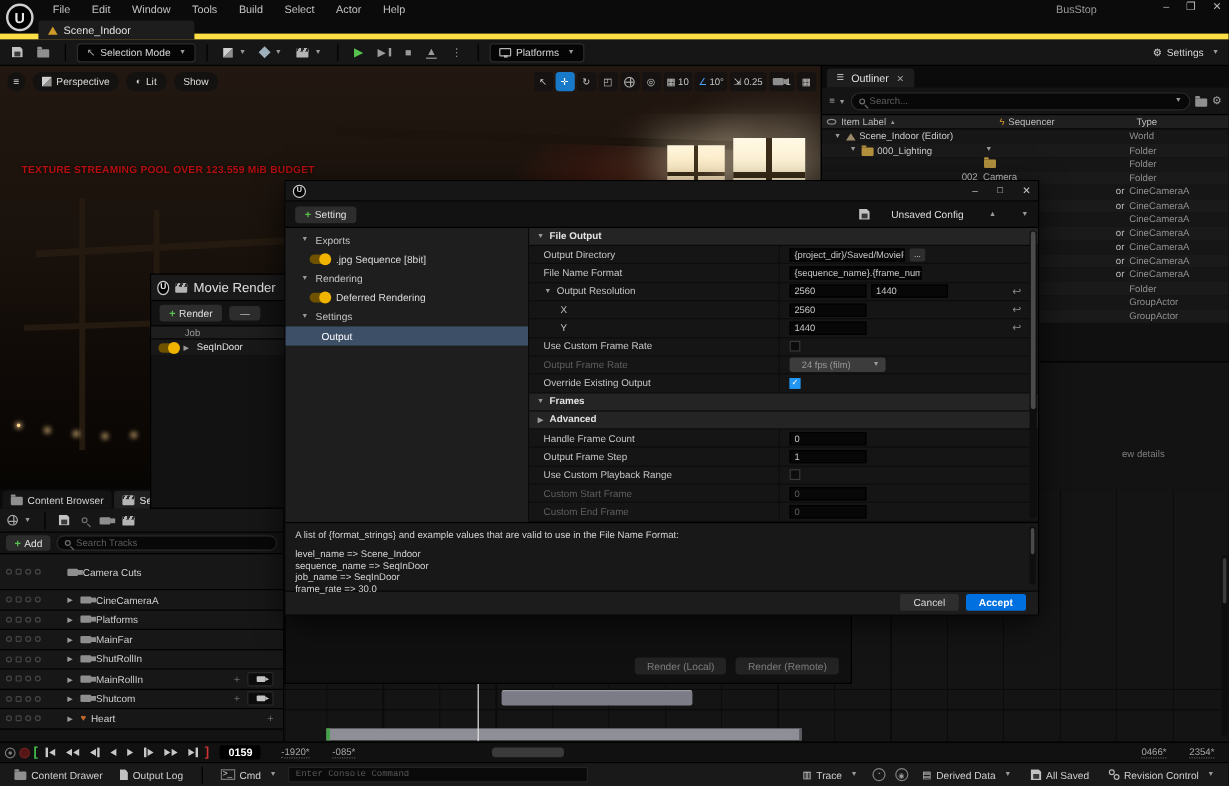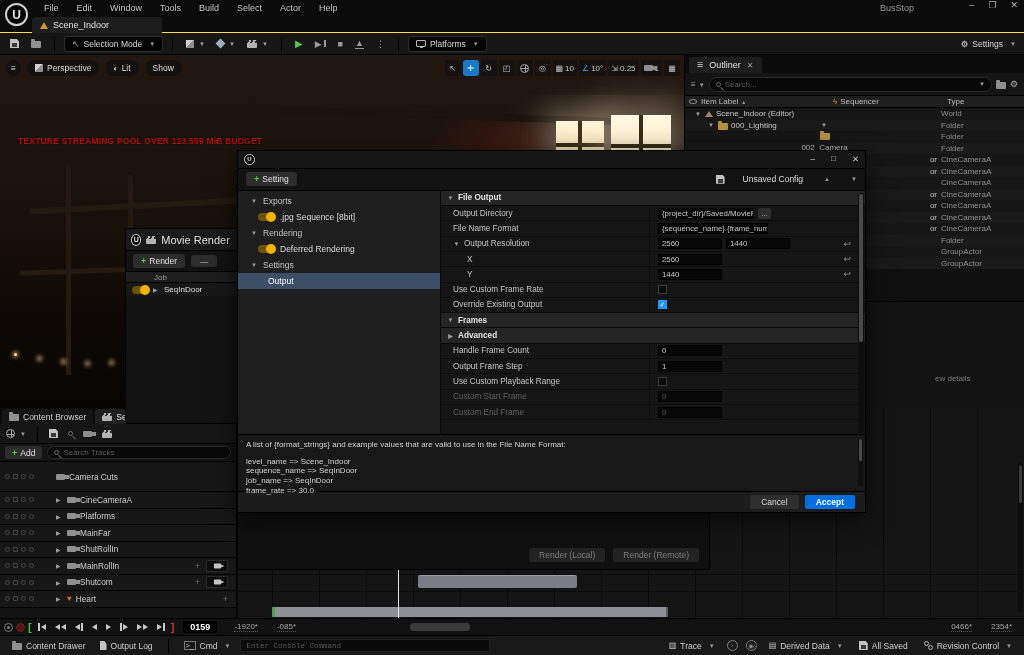--- a/index.html
+++ b/index.html
@@ -16,21 +16,21 @@
   
   .titlebar { position:absolute; left:0; top:0; width:1024px; height:15px; background:#0b0b0b; display:flex; align-items:center; }
   .ue-logo { position:absolute; left:5px; top:3px; width:23px; height:23px; border:2px solid #d0d0d0; border-radius:50%; background:#000; color:#e8e8e8; display:flex; align-items:center; justify-content:center; font-weight:bold; font-size:12px; z-index:5; }
   .menubar { display:flex; margin-left:36px; gap:2px; }
   .menu-item { padding:2px 8px; color:#c4c4c4; font-size:9px; cursor:default; }
   .win-title { position:absolute; left:880px; top:3px; color:#9a9a9a; font-size:9px; }
   .win-controls { position:absolute; right:6px; top:0; display:flex; gap:14px; color:#b8b8b8; font-size:9px; }
   .win-controls span { cursor:default; }
 
   
-  .tabrow { position:absolute; left:0; top:15px; width:1024px; height:18px; background:#0b0b0b; border-bottom:1px solid #fde047; }
+  .tabrow { position:absolute; left:0; top:15px; width:1024px; height:18px; background:#0b0b0b; border-bottom:5px solid #fde047; }
   .level-tab { position:absolute; left:32px; top:2px; width:130px; height:16px; background:#1d1d1d; border-radius:3px 3px 0 0; display:flex; align-items:center; gap:5px; padding:0 8px; font-size:9px; color:#e0e0e0; }
   .warn-tri { width:0; height:0; border-left:4px solid transparent; border-right:4px solid transparent; border-bottom:7px solid #cf9a2c; }
 
   
   .toolbar { position:absolute; left:0; top:33px; width:1024px; height:22px; background:#161616; border-bottom:1px solid #000; display:flex; align-items:center; padding:0 6px; gap:4px; }
   .tbtn-pill { display:flex; align-items:center; gap:4px; background:#050505; border:1px solid #2c2c2c; border-radius:3px; height:16px; padding:0 7px; font-size:8.5px; color:#d8d8d8; }
   .tool-ic { display:flex; align-items:center; gap:2px; padding:0 4px; height:16px; }
   .play-green { color:#58c24f; font-size:10px; }
   .gray-g { color:#9a9a9a; font-size:9px; }
   .settings-right { position:absolute; right:8px; display:flex; align-items:center; gap:4px; color:#d8d8d8; font-size:8.5px; }
@@ -828,20 +828,31 @@
               </span>
             </div>
             <div class="prow">
               <span class="plabel">
                 <span>Use Custom Frame Rate</span>
               </span>
               <span class="pvalue">
                 <span class="cb"></span>
               </span>
             </div>
+            <div class="prow disabled">
+              <span class="plabel">
+                <span>Output Frame Rate</span>
+              </span>
+              <span class="pvalue">
+                <span class="dd">
+                  <span class="grow">24 fps (film)</span>
+                  <span class="caret">▼</span>
+                </span>
+              </span>
+            </div>
             <div class="prow">
               <span class="plabel">
                 <span>Override Existing Output</span>
               </span>
               <span class="pvalue">
                 <span class="cb on">✓</span>
               </span>
             </div>
             <div class="prow section">
               <span class="plabel">

